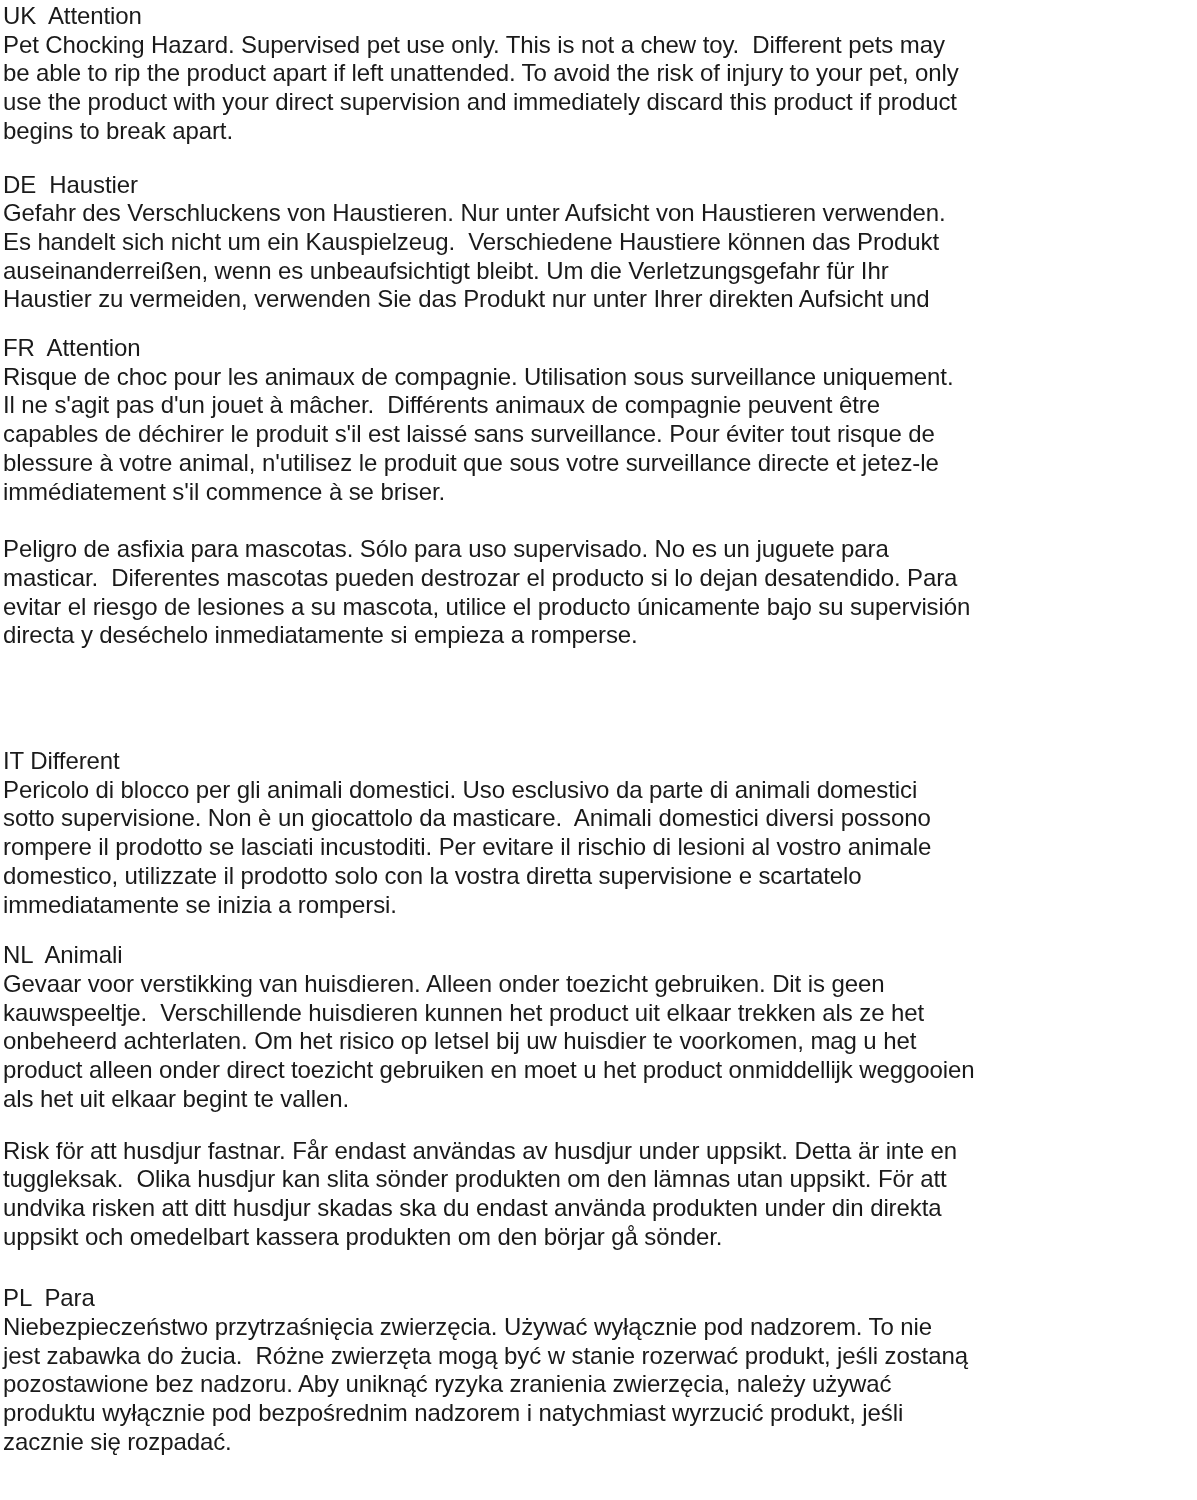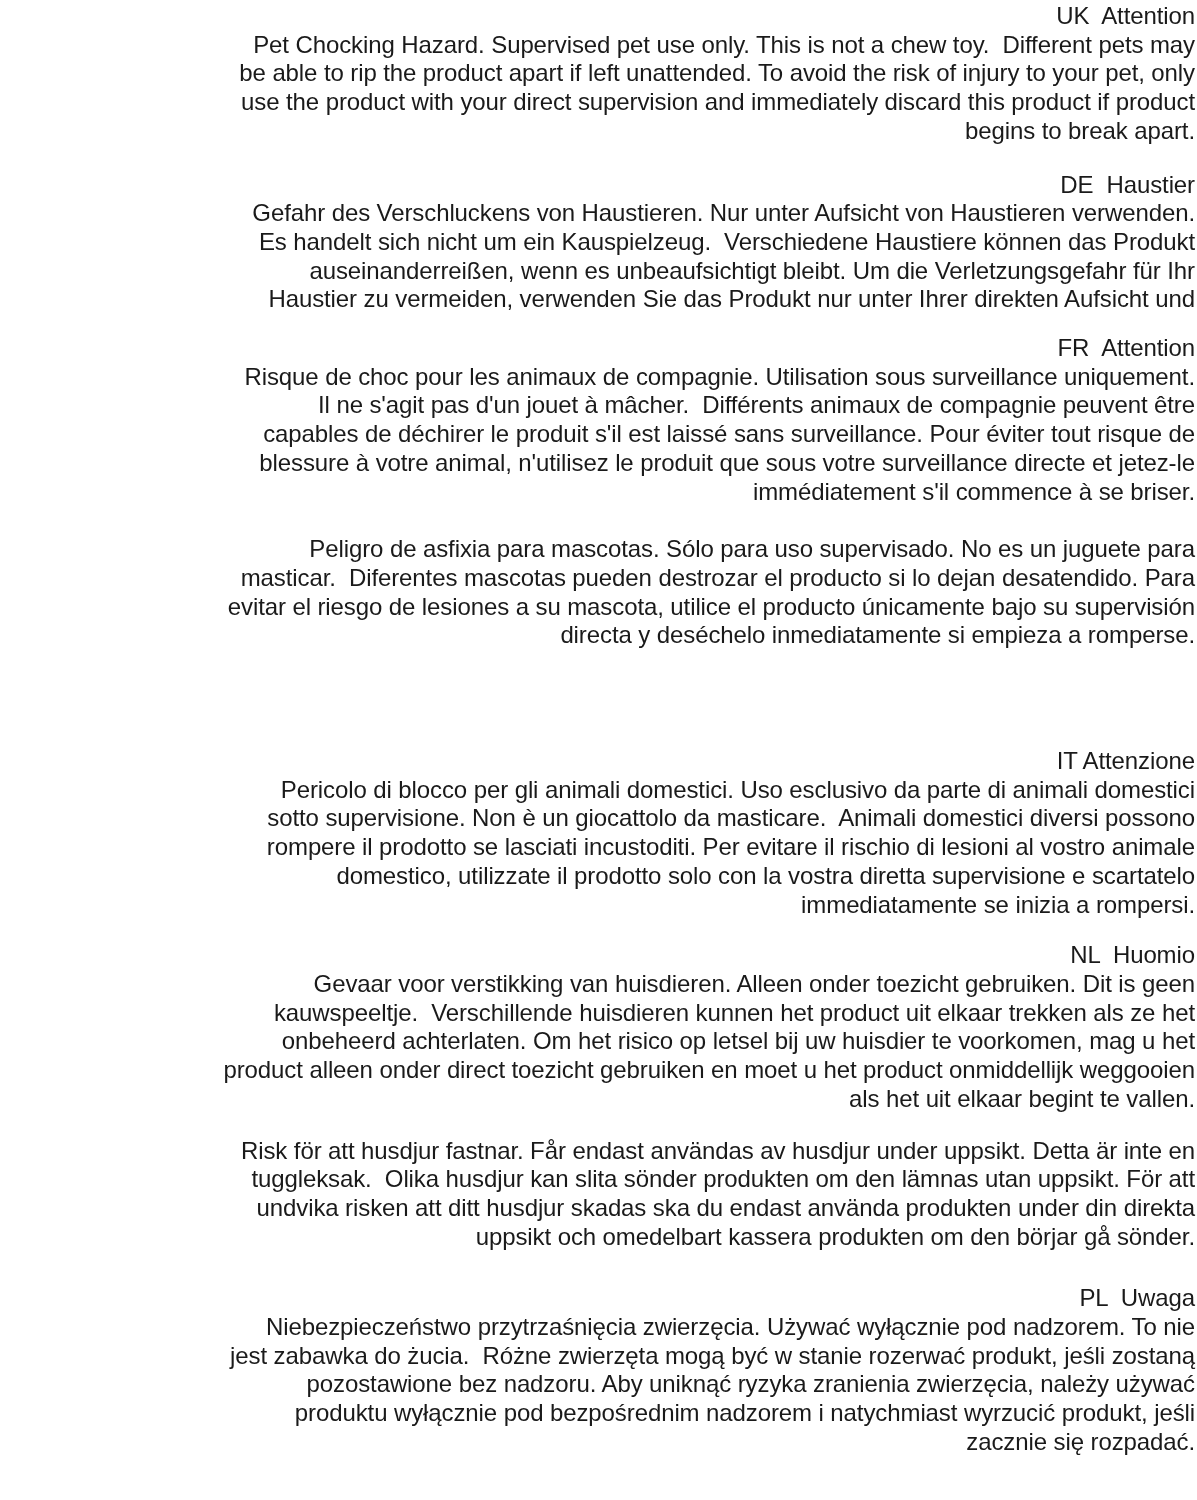--- a/index.html
+++ b/index.html
@@ -13,21 +13,20 @@
     padding: 2px 2px 0 3px;
   }
   .warning-doc { width: 100%; }
   .warn-section { display: block; }
   .sec-heading, .sec-body {
     font-size: 24px;
     line-height: 28.7px;
     font-weight: 400;
     white-space: pre-wrap;      
     letter-spacing: -0.1px;
-    text-align: right;
   }
   
   .sec-uk { margin-bottom: 25px; }
   .sec-de { margin-bottom: 20px; }
   .sec-fr { margin-bottom: 29px; }
   .sec-es { margin-bottom: 97px; }   
   .sec-it { margin-bottom: 22px; }
   .sec-nl { margin-bottom: 23px; }
   .sec-se { margin-bottom: 33px; }
   .sec-pl { margin-bottom: 0; }
@@ -63,46 +62,46 @@
   </section>
 
   <section class="warn-section sec-es">
     <p class="sec-body">Peligro de asfixia para mascotas. Sólo para uso supervisado. No es un juguete para
 masticar.  Diferentes mascotas pueden destrozar el producto si lo dejan desatendido. Para
 evitar el riesgo de lesiones a su mascota, utilice el producto únicamente bajo su supervisión
 directa y deséchelo inmediatamente si empieza a romperse.</p>
   </section>
 
   <section class="warn-section sec-it">
-    <h2 class="sec-heading">IT Attenzione</h2>
+    <h2 class="sec-heading">IT Different</h2>
     <p class="sec-body">Pericolo di blocco per gli animali domestici. Uso esclusivo da parte di animali domestici
 sotto supervisione. Non è un giocattolo da masticare.  Animali domestici diversi possono
 rompere il prodotto se lasciati incustoditi. Per evitare il rischio di lesioni al vostro animale
 domestico, utilizzate il prodotto solo con la vostra diretta supervisione e scartatelo
 immediatamente se inizia a rompersi.</p>
   </section>
 
   <section class="warn-section sec-nl">
-    <h2 class="sec-heading">NL  Huomio</h2>
+    <h2 class="sec-heading">NL  Animali</h2>
     <p class="sec-body">Gevaar voor verstikking van huisdieren. Alleen onder toezicht gebruiken. Dit is geen
 kauwspeeltje.  Verschillende huisdieren kunnen het product uit elkaar trekken als ze het
 onbeheerd achterlaten. Om het risico op letsel bij uw huisdier te voorkomen, mag u het
 product alleen onder direct toezicht gebruiken en moet u het product onmiddellijk weggooien
 als het uit elkaar begint te vallen.</p>
   </section>
 
   <section class="warn-section sec-se">
     <p class="sec-body">Risk för att husdjur fastnar. Får endast användas av husdjur under uppsikt. Detta är inte en
 tuggleksak.  Olika husdjur kan slita sönder produkten om den lämnas utan uppsikt. För att
 undvika risken att ditt husdjur skadas ska du endast använda produkten under din direkta
 uppsikt och omedelbart kassera produkten om den börjar gå sönder.</p>
   </section>
 
   <section class="warn-section sec-pl">
-    <h2 class="sec-heading">PL  Uwaga</h2>
+    <h2 class="sec-heading">PL  Para</h2>
     <p class="sec-body">Niebezpieczeństwo przytrzaśnięcia zwierzęcia. Używać wyłącznie pod nadzorem. To nie
 jest zabawka do żucia.  Różne zwierzęta mogą być w stanie rozerwać produkt, jeśli zostaną
 pozostawione bez nadzoru. Aby uniknąć ryzyka zranienia zwierzęcia, należy używać
 produktu wyłącznie pod bezpośrednim nadzorem i natychmiast wyrzucić produkt, jeśli
 zacznie się rozpadać.</p>
   </section>
 
 </main>
 
 </body></html>

